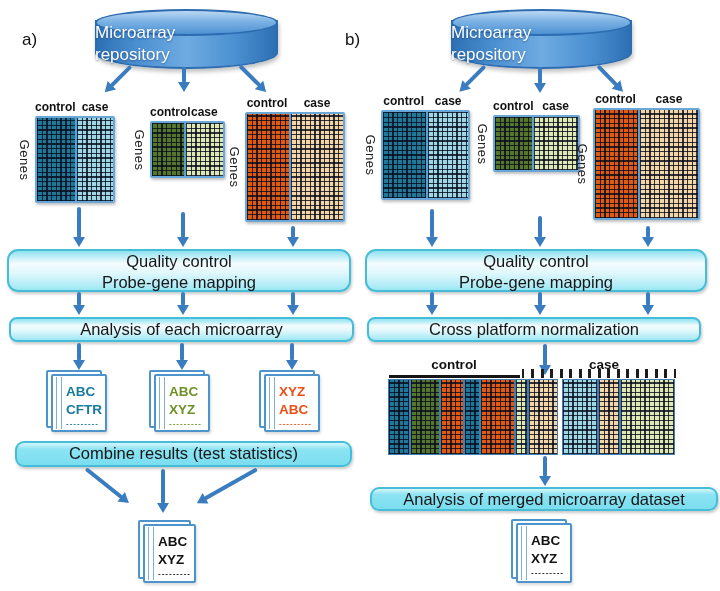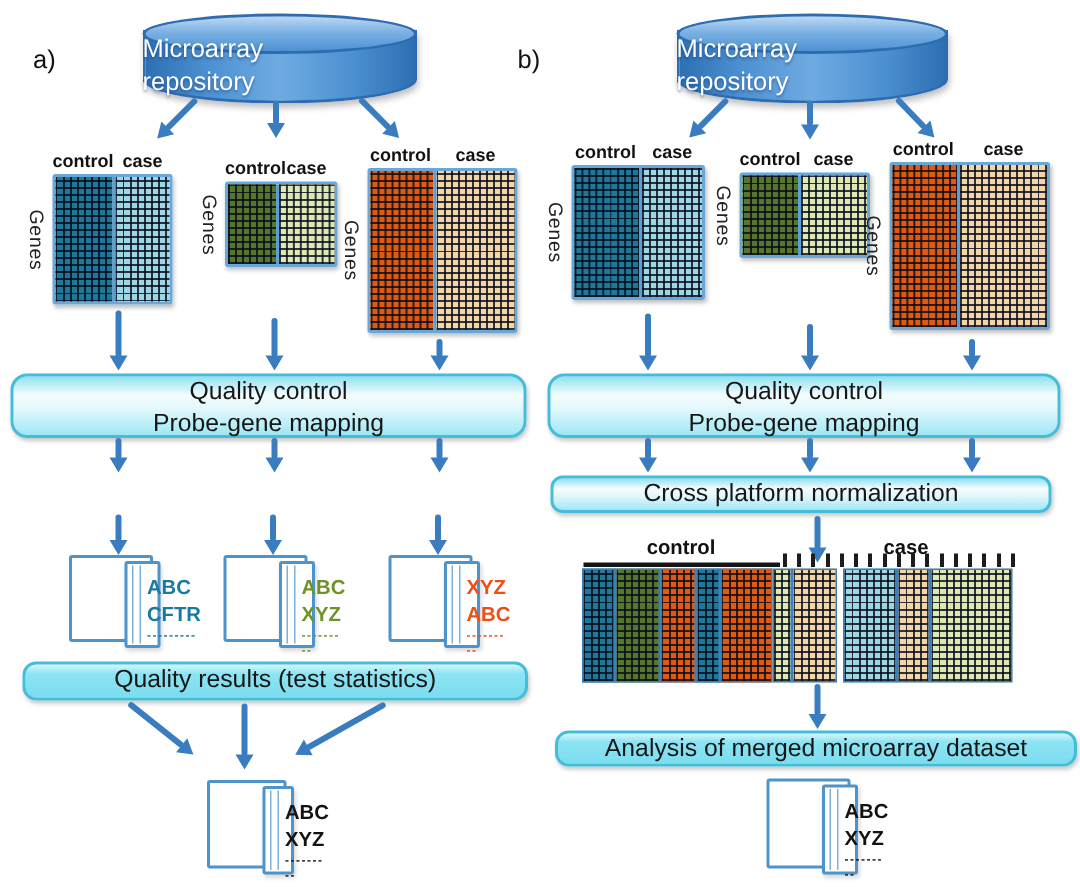--- a/index.html
+++ b/index.html
@@ -99,21 +99,20 @@
   .doc-stack { position:absolute; }
   .doc-back {
     position:absolute; left:-5px; top:-4px; width:100%; height:100%;
     box-sizing:border-box; background:#fff;
     border:2px solid var(--doc-border); border-radius:2px;
   }
   .doc {
     position:absolute; inset:0; background:#fff;
     border:2px solid var(--doc-border); border-radius:2px;
     box-shadow:1px 2px 3px rgba(0,0,0,.15);
-    margin-left:32px;
   }
   .doc-spine {
     position:absolute; left:3px; top:1px; bottom:1px; width:4px;
     border-left:1.5px solid #7fb0d8; border-right:1.5px solid #7fb0d8;
   }
   .doc-text { position:absolute; left:13px; top:7px; font-weight:700; font-size:13.5px; line-height:1.3; }
   .doc-dots { font-size:8px; letter-spacing:1px; margin-top:1px; font-weight:700; }
   .ink-teal   { color:var(--doc-teal); }
   .ink-green  { color:var(--doc-green); }
   .ink-orange { color:var(--doc-orange); }
@@ -181,20 +180,23 @@
 
   <div class="flowbox" style="left:7px; top:249px; width:344px; height:43px;">
     <div>Quality control</div>
     <div>Probe-gene mapping</div>
   </div>
 
   <div class="arrow" style="left:79px;  top:292px; height:14px;"></div>
   <div class="arrow" style="left:183px; top:292px; height:14px;"></div>
   <div class="arrow" style="left:293px; top:292px; height:14px;"></div>
 
+  <div class="flowbox" style="left:9px; top:317px; width:345px; height:25px; border-radius:8px;">
+    <div>Analysis of each microarray</div>
+  </div>
 
   <div class="arrow" style="left:79px;  top:343px; height:18px;"></div>
   <div class="arrow" style="left:182px; top:343px; height:18px;"></div>
   <div class="arrow" style="left:292px; top:343px; height:18px;"></div>
 
   <div class="doc-stack" style="left:51px; top:374px; width:56px; height:58px;">
     <div class="doc-back"></div>
     <div class="doc">
       <div class="doc-spine"></div>
       <div class="doc-text ink-teal">
@@ -223,21 +225,21 @@
       <div class="doc-spine"></div>
       <div class="doc-text ink-orange">
         <div>XYZ</div>
         <div>ABC</div>
         <div class="doc-dots">---------</div>
       </div>
     </div>
   </div>
 
   <div class="flowbox solid" style="left:15px; top:441px; width:337px; height:26px;">
-    <div>Quality results  (test statistics)</div>
+    <div>Combine results  (test statistics)</div>
   </div>
 
   <div class="arrow" style="left:86px;  top:469px; height:46px; transform:rotate(-51.5deg);"></div>
   <div class="arrow" style="left:163px; top:469px; height:35px;"></div>
   <div class="arrow" style="left:257px; top:469px; height:60px; transform:rotate(60.5deg);"></div>
 
   <div class="doc-stack" style="left:143px; top:524px; width:53px; height:59px;">
     <div class="doc-back"></div>
     <div class="doc">
       <div class="doc-spine"></div>

